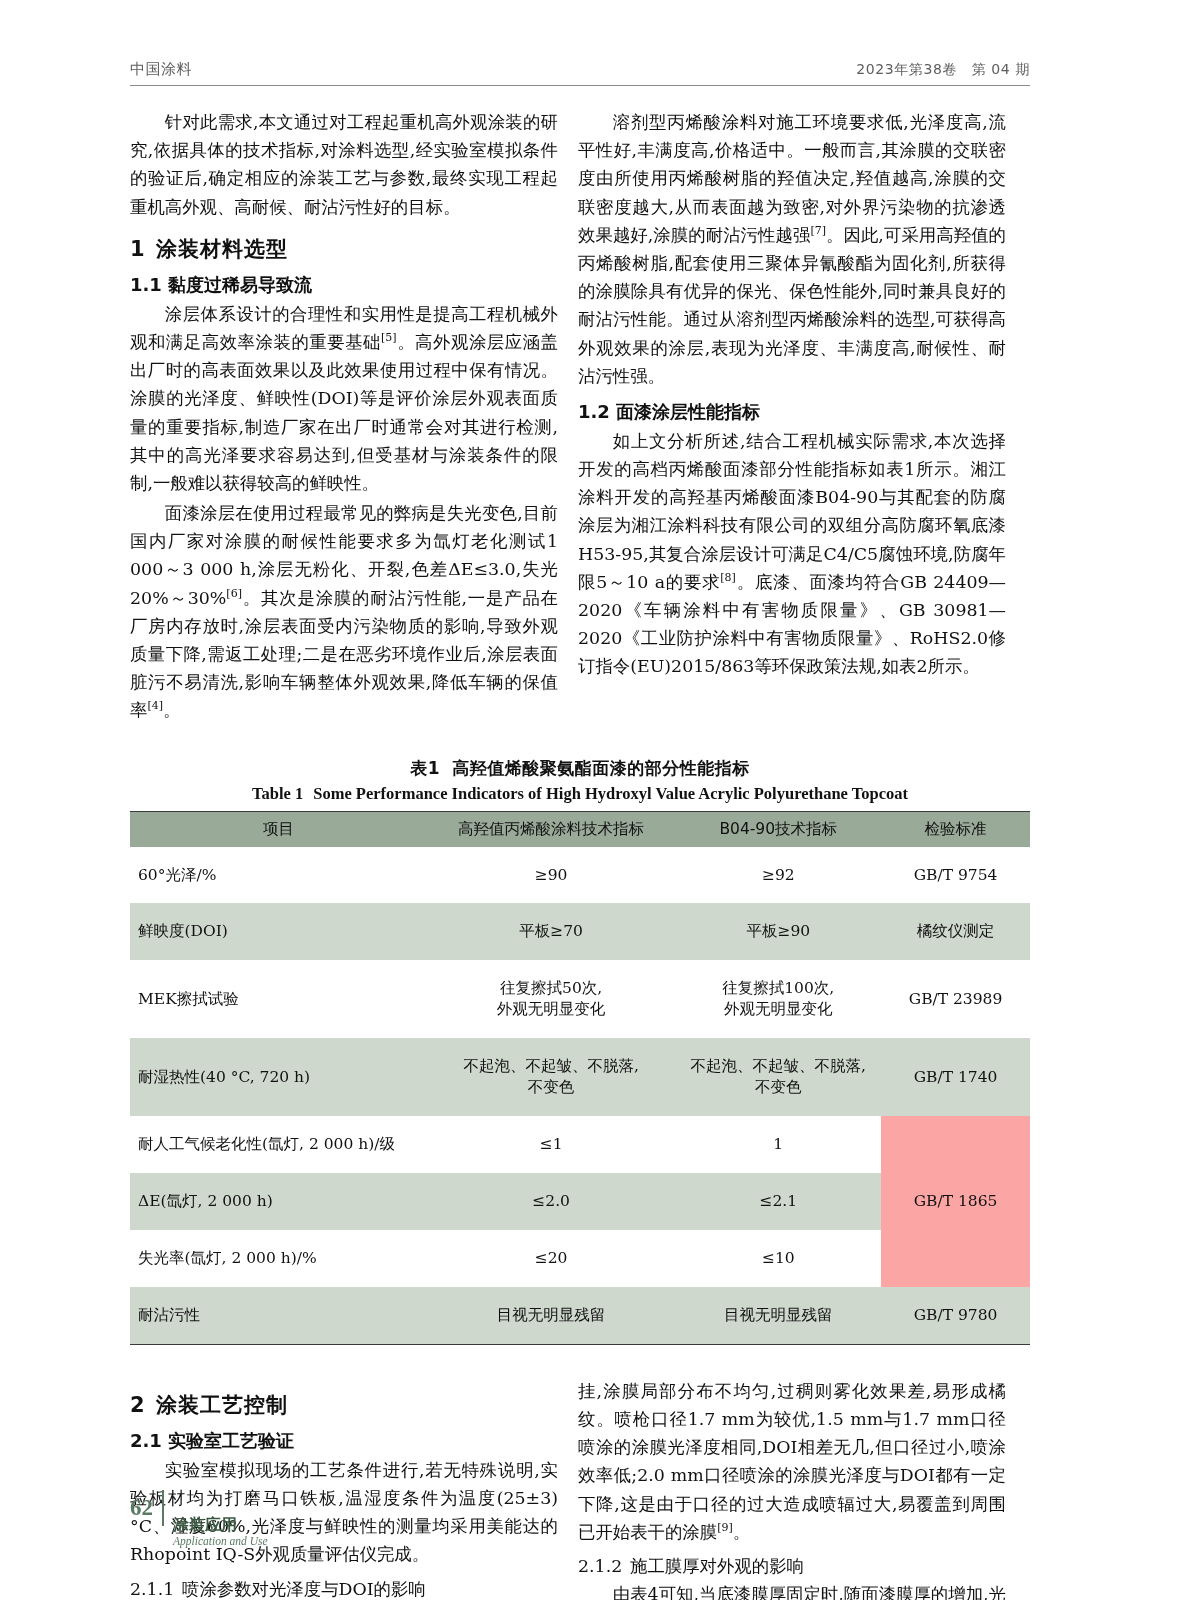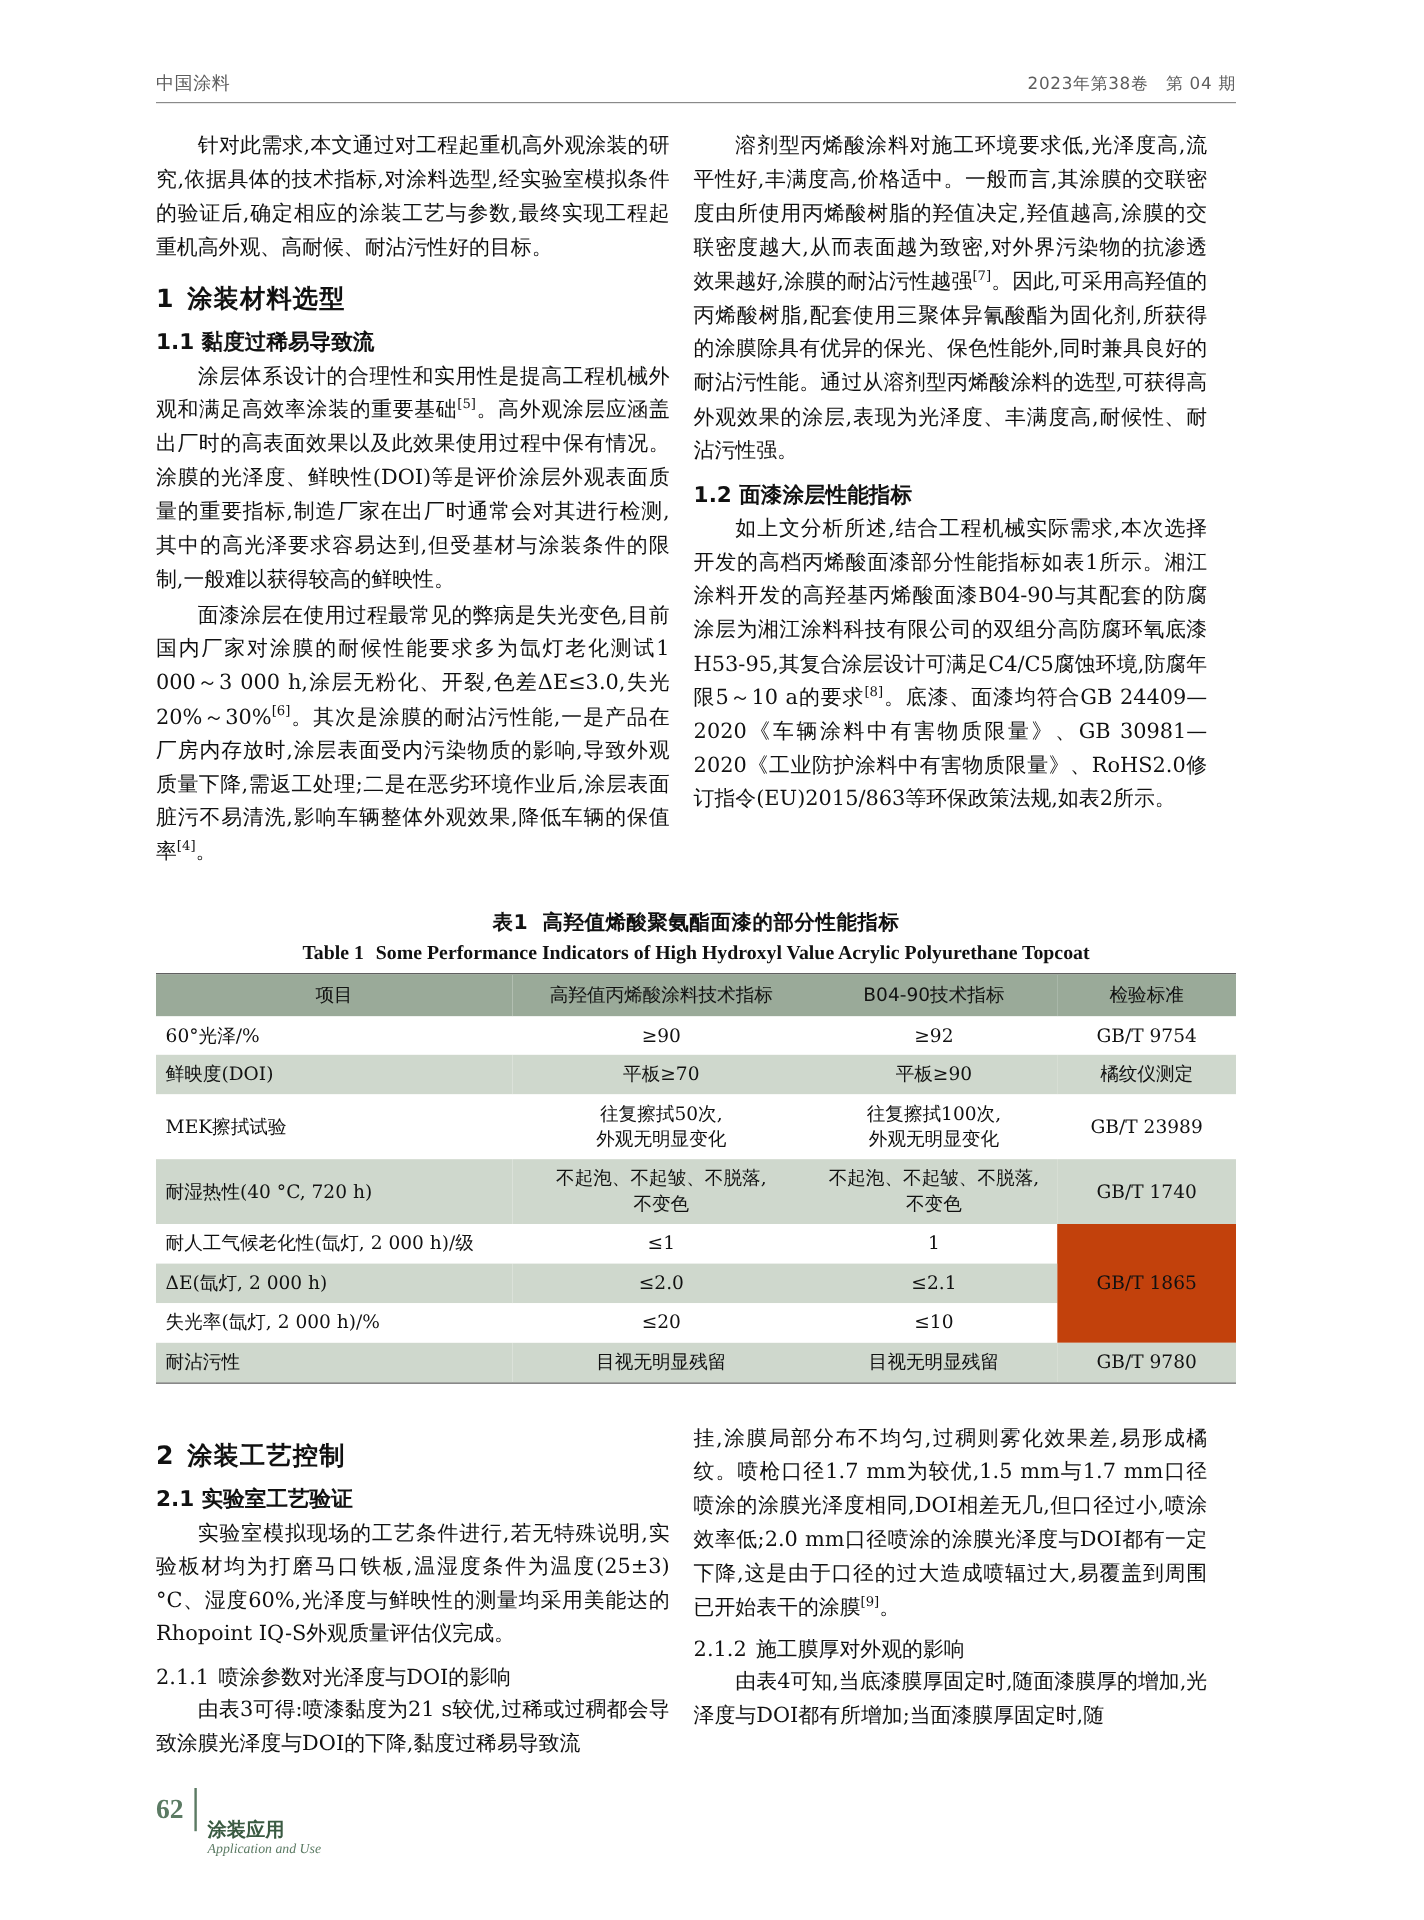--- a/index.html
+++ b/index.html
@@ -131,21 +131,21 @@
   table.data th {
     background: #9aaa99;
     font-weight: normal;
     font-family: "DejaVu Sans", sans-serif;
     font-size: 15.5px;
     padding: 7px 4px;
     border: none;
     text-align: center;
   }
   table.data td {
-    padding: 6px 6px;
+    padding: 18px 6px;
     border: none;
     text-align: center;
     vertical-align: middle;
     line-height: 1.35;
   }
   table.data td.lead {
     text-align: left;
     padding-left: 8px;
   }
   table.data tr.shade td {
@@ -282,21 +282,21 @@
               <td style="white-space:pre-line">不起泡、不起皱、不脱落,
 不变色</td>
               <td style="white-space:pre-line">不起泡、不起皱、不脱落,
 不变色</td>
               <td>GB/T 1740</td>
             </tr>
             <tr class="plain">
               <td class="lead">耐人工气候老化性(氙灯, 2 000 h)/级</td>
               <td>≤1</td>
               <td>1</td>
-              <td rowspan="3" style="background:#c2410c">GB/T 1865</td>
+              <td rowspan="3" style="background:#fca5a5">GB/T 1865</td>
             </tr>
             <tr class="shade">
               <td class="lead">ΔE(氙灯, 2 000 h)</td>
               <td>≤2.0</td>
               <td>≤2.1</td>
             </tr>
             <tr class="plain">
               <td class="lead">失光率(氙灯, 2 000 h)/%</td>
               <td>≤20</td>
               <td>≤10</td>

